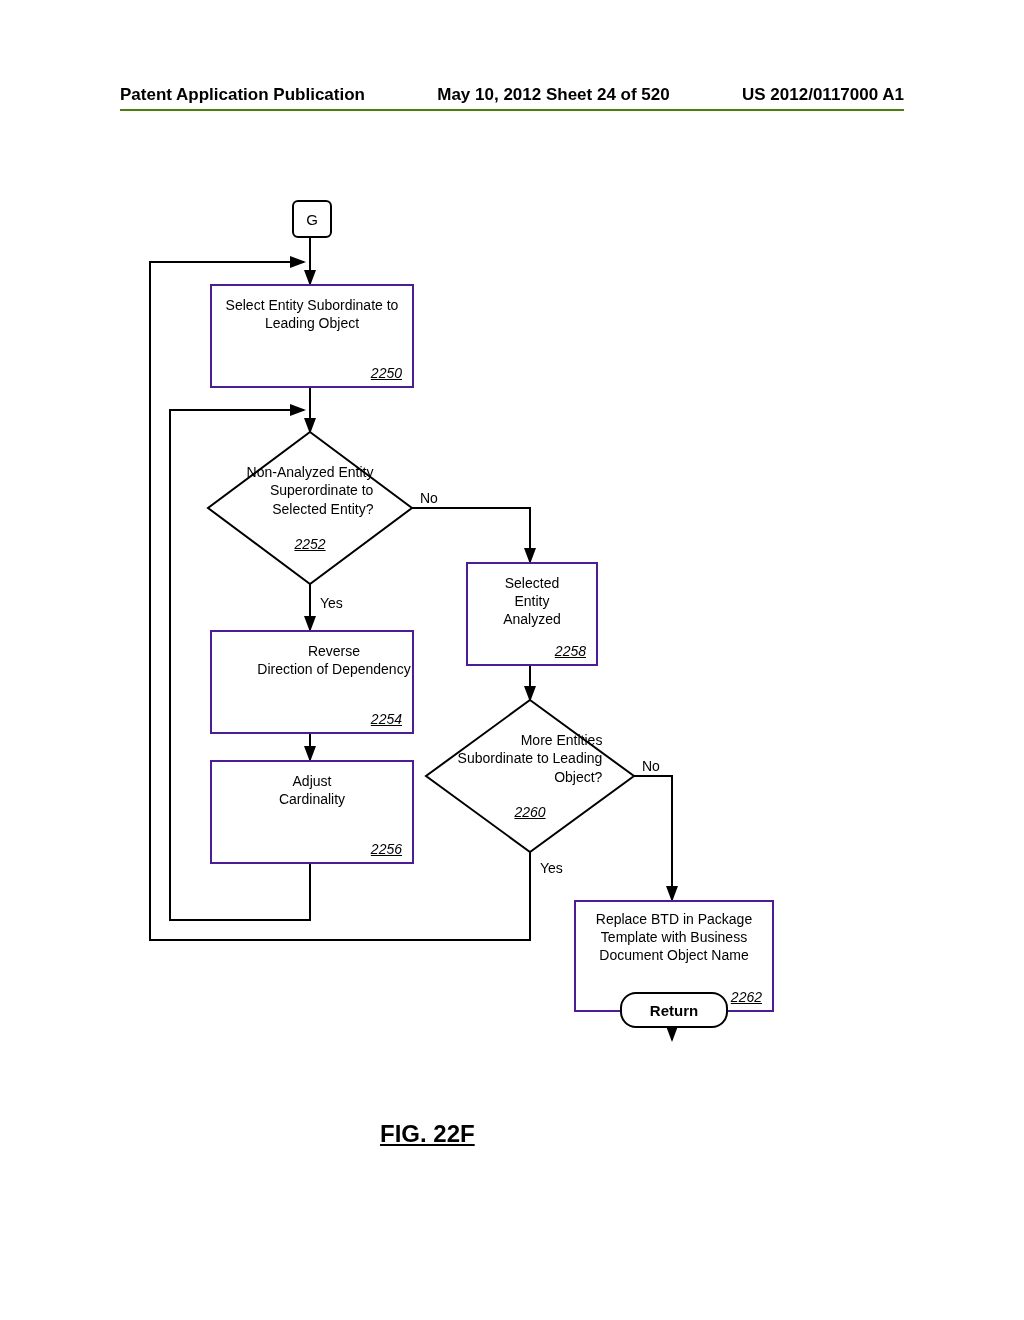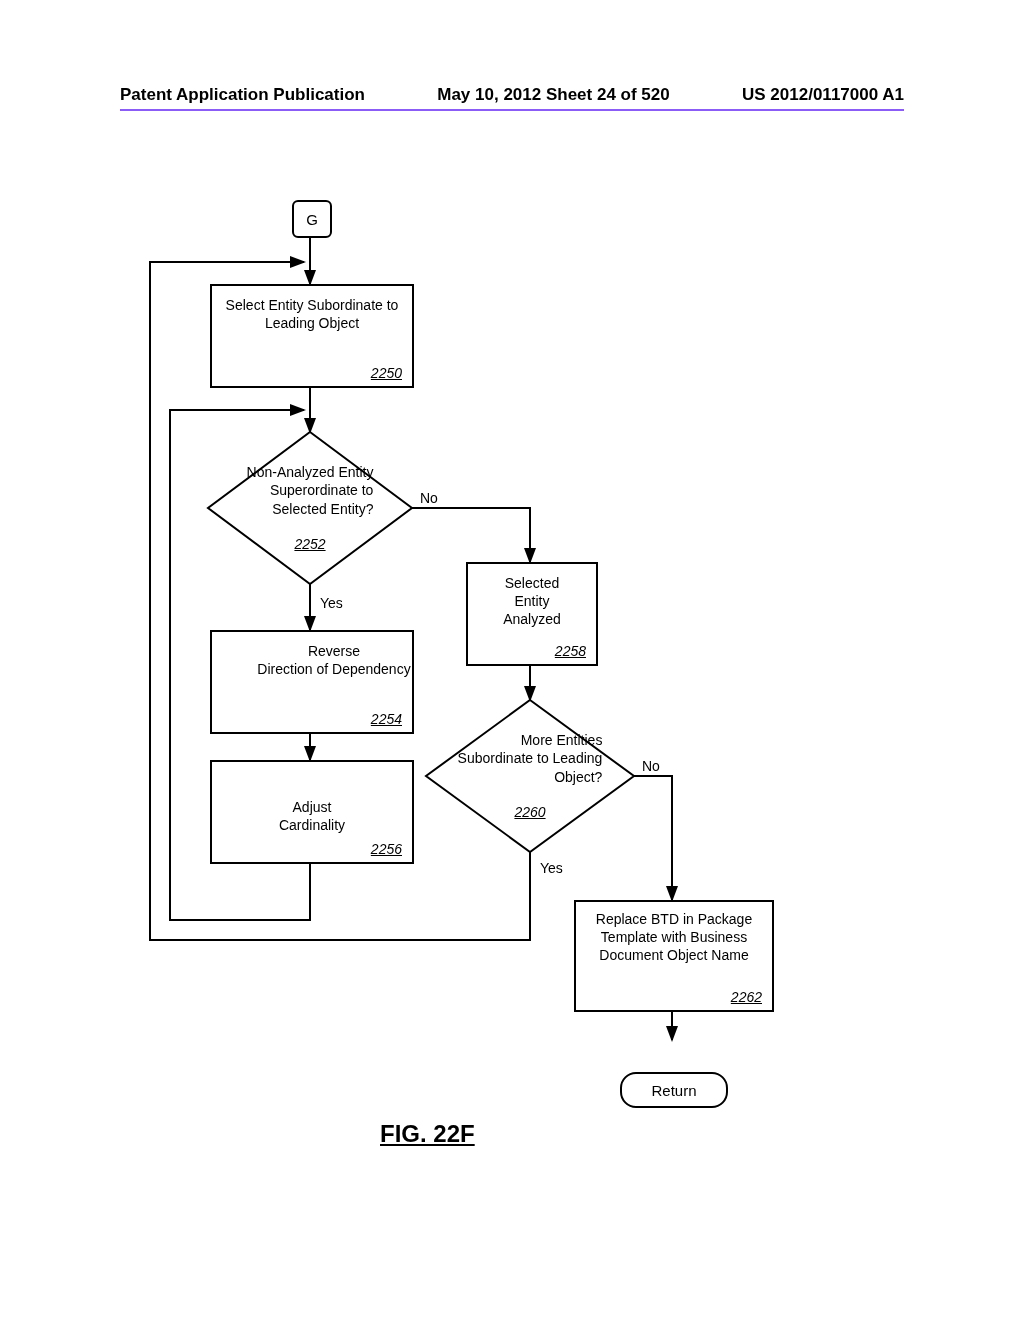--- a/index.html
+++ b/index.html
@@ -17,38 +17,38 @@
   }
   .header {
     position: absolute;
     top: 85px;
     left: 120px;
     right: 120px;
     display: flex;
     justify-content: space-between;
     font-weight: bold;
     font-size: 17px;
-    border-bottom: 2px solid #8b5cf6;
+    border-bottom: 2px solid #4d7c0f;
     padding-bottom: 4px;
   }
   .diagram {
     position: absolute;
     top: 200px;
     left: 120px;
     width: 784px;
     height: 1000px;
   }
   svg {
     position: absolute;
     top: 0;
     left: 0;
   }
   .box {
     position: absolute;
-    border: 2px solid #000000;
+    border: 2px solid #4c1d95;
     background: #fff;
     text-align: center;
     font-size: 14px;
     line-height: 1.3;
     display: flex;
     flex-direction: column;
     justify-content: flex-start;
     padding-top: 10px;
   }
   .box .ref {
@@ -166,21 +166,21 @@
     <span class="label" style="left:300px; top:290px;">No</span>
     <span class="label" style="left:200px; top:395px;">Yes</span>
 
     <div class="box" style="left:90px; top:430px; width:200px; height:90px;">
       <span style="white-space:pre-line;margin-left:44px;">Reverse
 Direction of Dependency</span>
       <span class="ref">2254</span>
     </div>
 
     <div class="box" style="left:90px; top:560px; width:200px; height:90px;">
-      <span style="white-space:pre-line;margin-top:26px;">Adjust
+      <span style="white-space:pre-line;">Adjust
 Cardinality</span>
       <span class="ref">2256</span>
     </div>
 
     <div class="box" style="left:346px; top:362px; width:128px; height:90px;">
       <span style="white-space:pre-line;">Selected
 Entity
 Analyzed</span>
       <span class="ref">2258</span>
     </div>
@@ -199,20 +199,20 @@
     <span class="label" style="left:522px; top:558px;">No</span>
     <span class="label" style="left:420px; top:660px;">Yes</span>
 
     <div class="box" style="left:454px; top:700px; width:196px; height:100px; padding-top:8px;">
       <span style="white-space:pre-line;">Replace BTD in Package
 Template with Business
 Document Object Name</span>
       <span class="ref">2262</span>
     </div>
 
-    <div class="terminal" style="left:500px; top:872px; width:104px; height:32px;">
+    <div class="terminal" style="left:500px; top:792px; width:104px; height:32px;font-weight:bold;">
       <span>Return</span>
     </div>
 
     <div class="figlabel" style="left:260px; top:920px;">FIG. 22F</div>
 
   </div>
 </div>
 
 </body></html>

